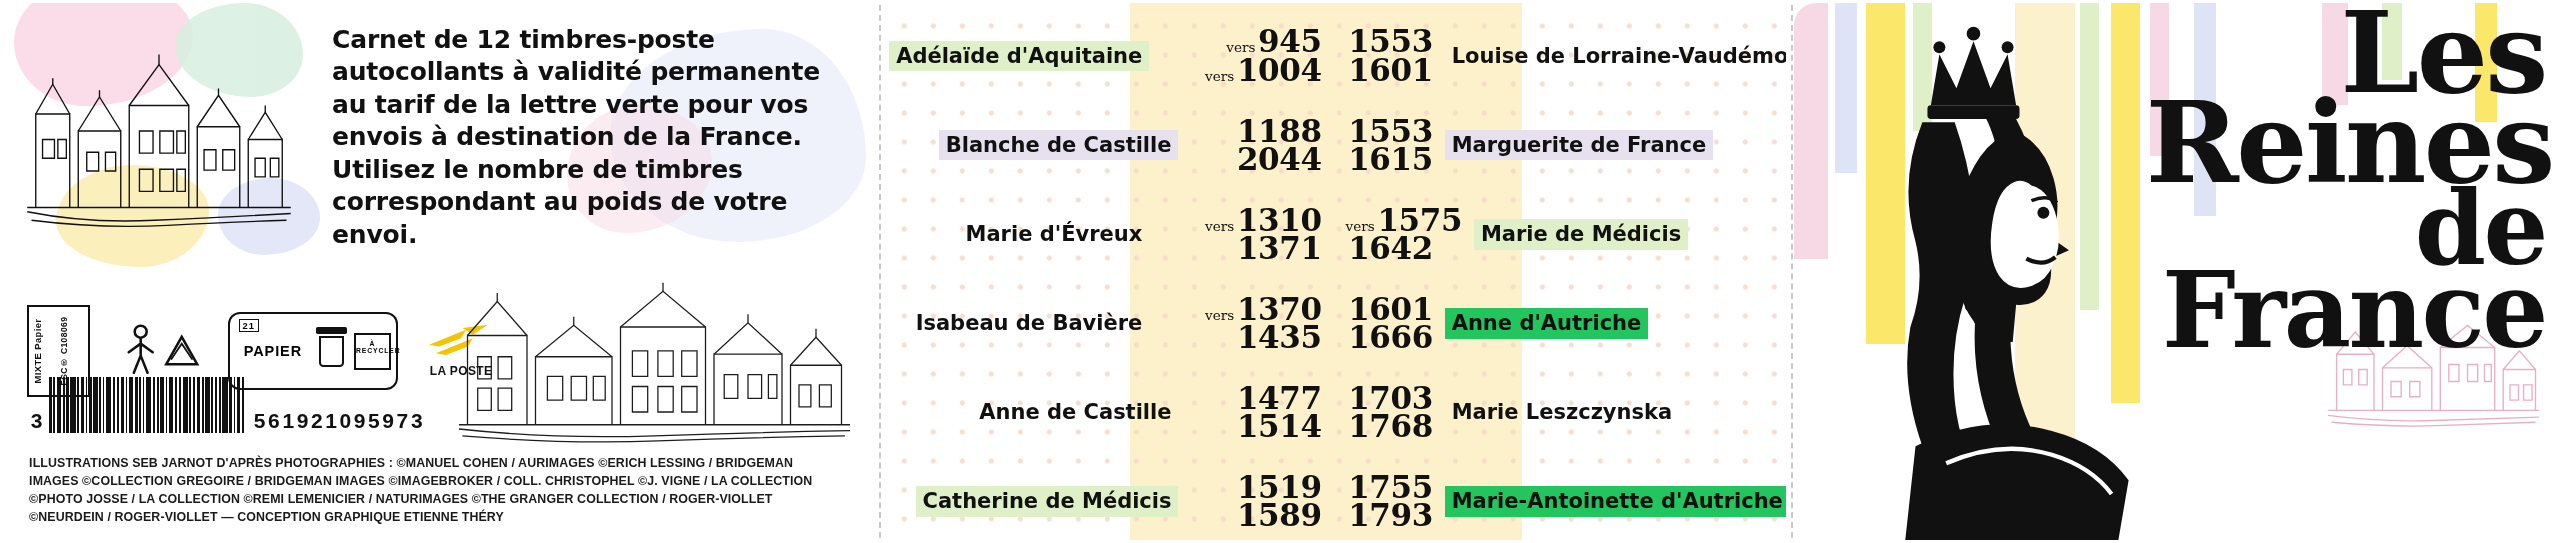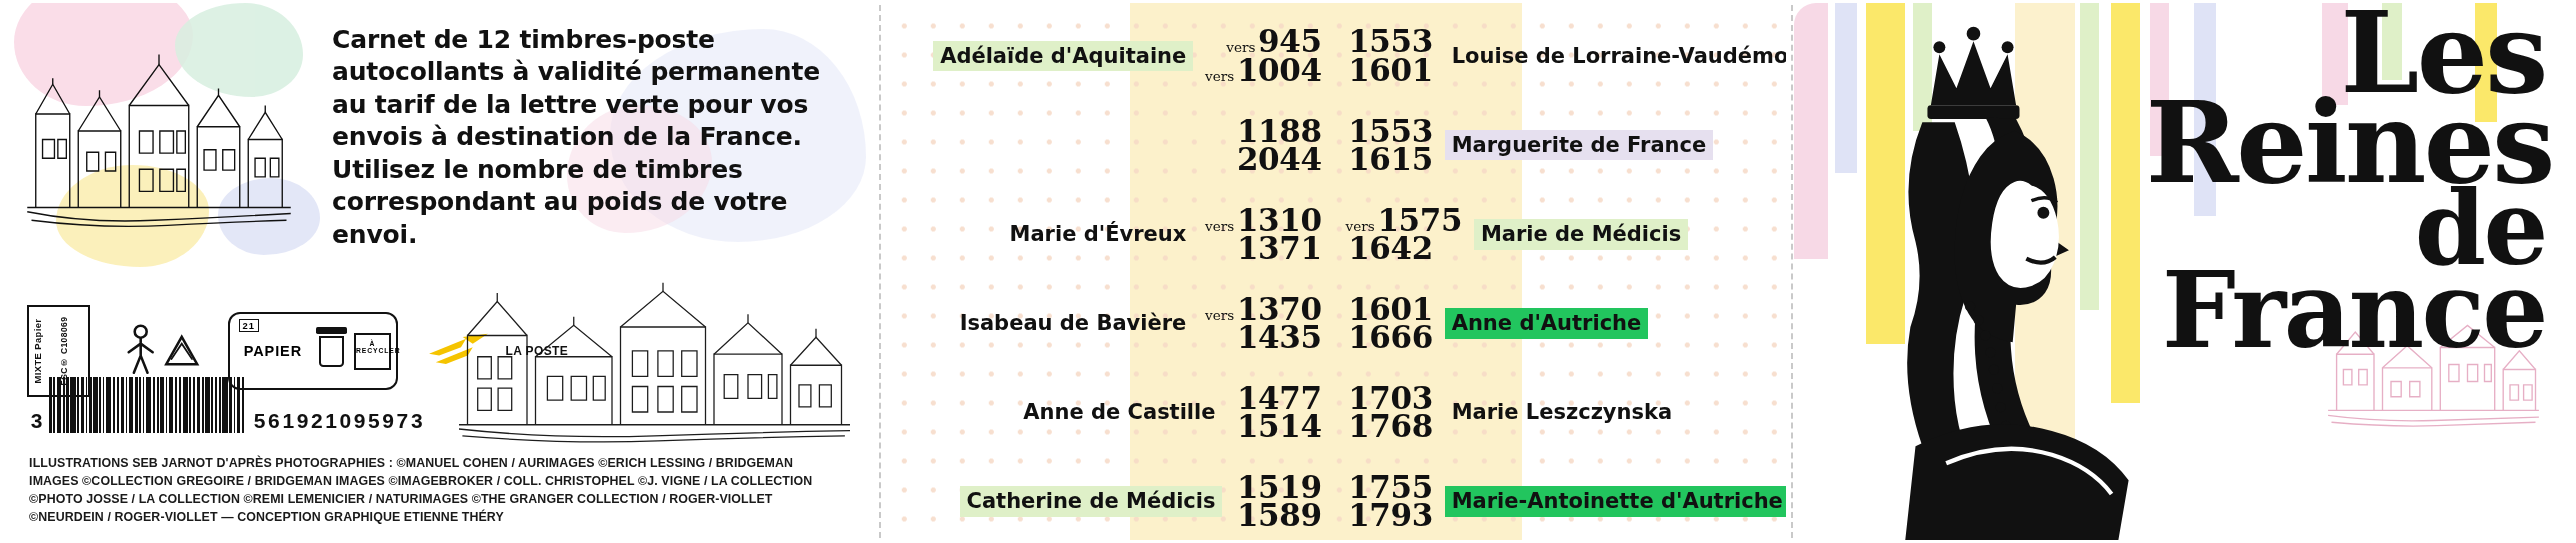--- a/index.html
+++ b/index.html
@@ -163,21 +163,21 @@
   .papier-tag .sq {
     position: absolute;
     right: 5.1px; top: 19px;
     width: 37px; height: 37px;
     border: 2.6px solid #111;
     font-size: 6.8px; font-weight: bold;
     text-align: center; line-height: 1.05;
     padding-top: 5.1px;
   }
   .laposte {
-    display: flex; flex-direction: row; align-items: center;
+    display: flex; flex-direction: column; align-items: center;
     gap: 3.4px;
   }
   .laposte .bird { width: 82px; height: 37px; }
   .laposte .lp-text {
     font-size: 12px; font-weight: bold;
     color: #111; letter-spacing: 0.4px;
   }
 
   
   .barcode-wrap {
@@ -239,21 +239,21 @@
     display: flex;
     flex-direction: column;
     justify-content: space-between;
   }
   .qrow {
     display: flex;
     align-items: center;
     height: 78px;
   }
   .q-left, .q-right { display: flex; align-items: center; }
-  .q-left  { width: 451px; justify-content: flex-end; }
+  .q-left  { width: 451px; justify-content: flex-end; gap: 44px; }
   .q-right { width: 451px; justify-content: flex-start; }
 
   .qname {
     font-family: "DejaVu Sans", sans-serif;
     font-weight: bold;
     font-size: 21px;
     color: #111;
     padding: 3.4px 6.8px;
     white-space: nowrap;
   }
@@ -515,20 +515,21 @@
                 <span class="vers"></span>
                 <span class="yr">1601</span>
               </span>
           </span>
           <span class="qname hl-none">Louise de Lorraine-Vaudémont</span>
         </div>
       </div>
 
       <div class="qrow">
         <div class="q-left">
+          <span class="qname hl-purple">Blanche de Castille</span>
           <span class="dates">
             <span class="dline">
                 <span class="vers"></span>
                 <span class="yr">1188</span>
               </span>
             <span class="dline">
                 <span class="vers"></span>
                 <span class="yr">2044</span>
               </span>
           </span>

